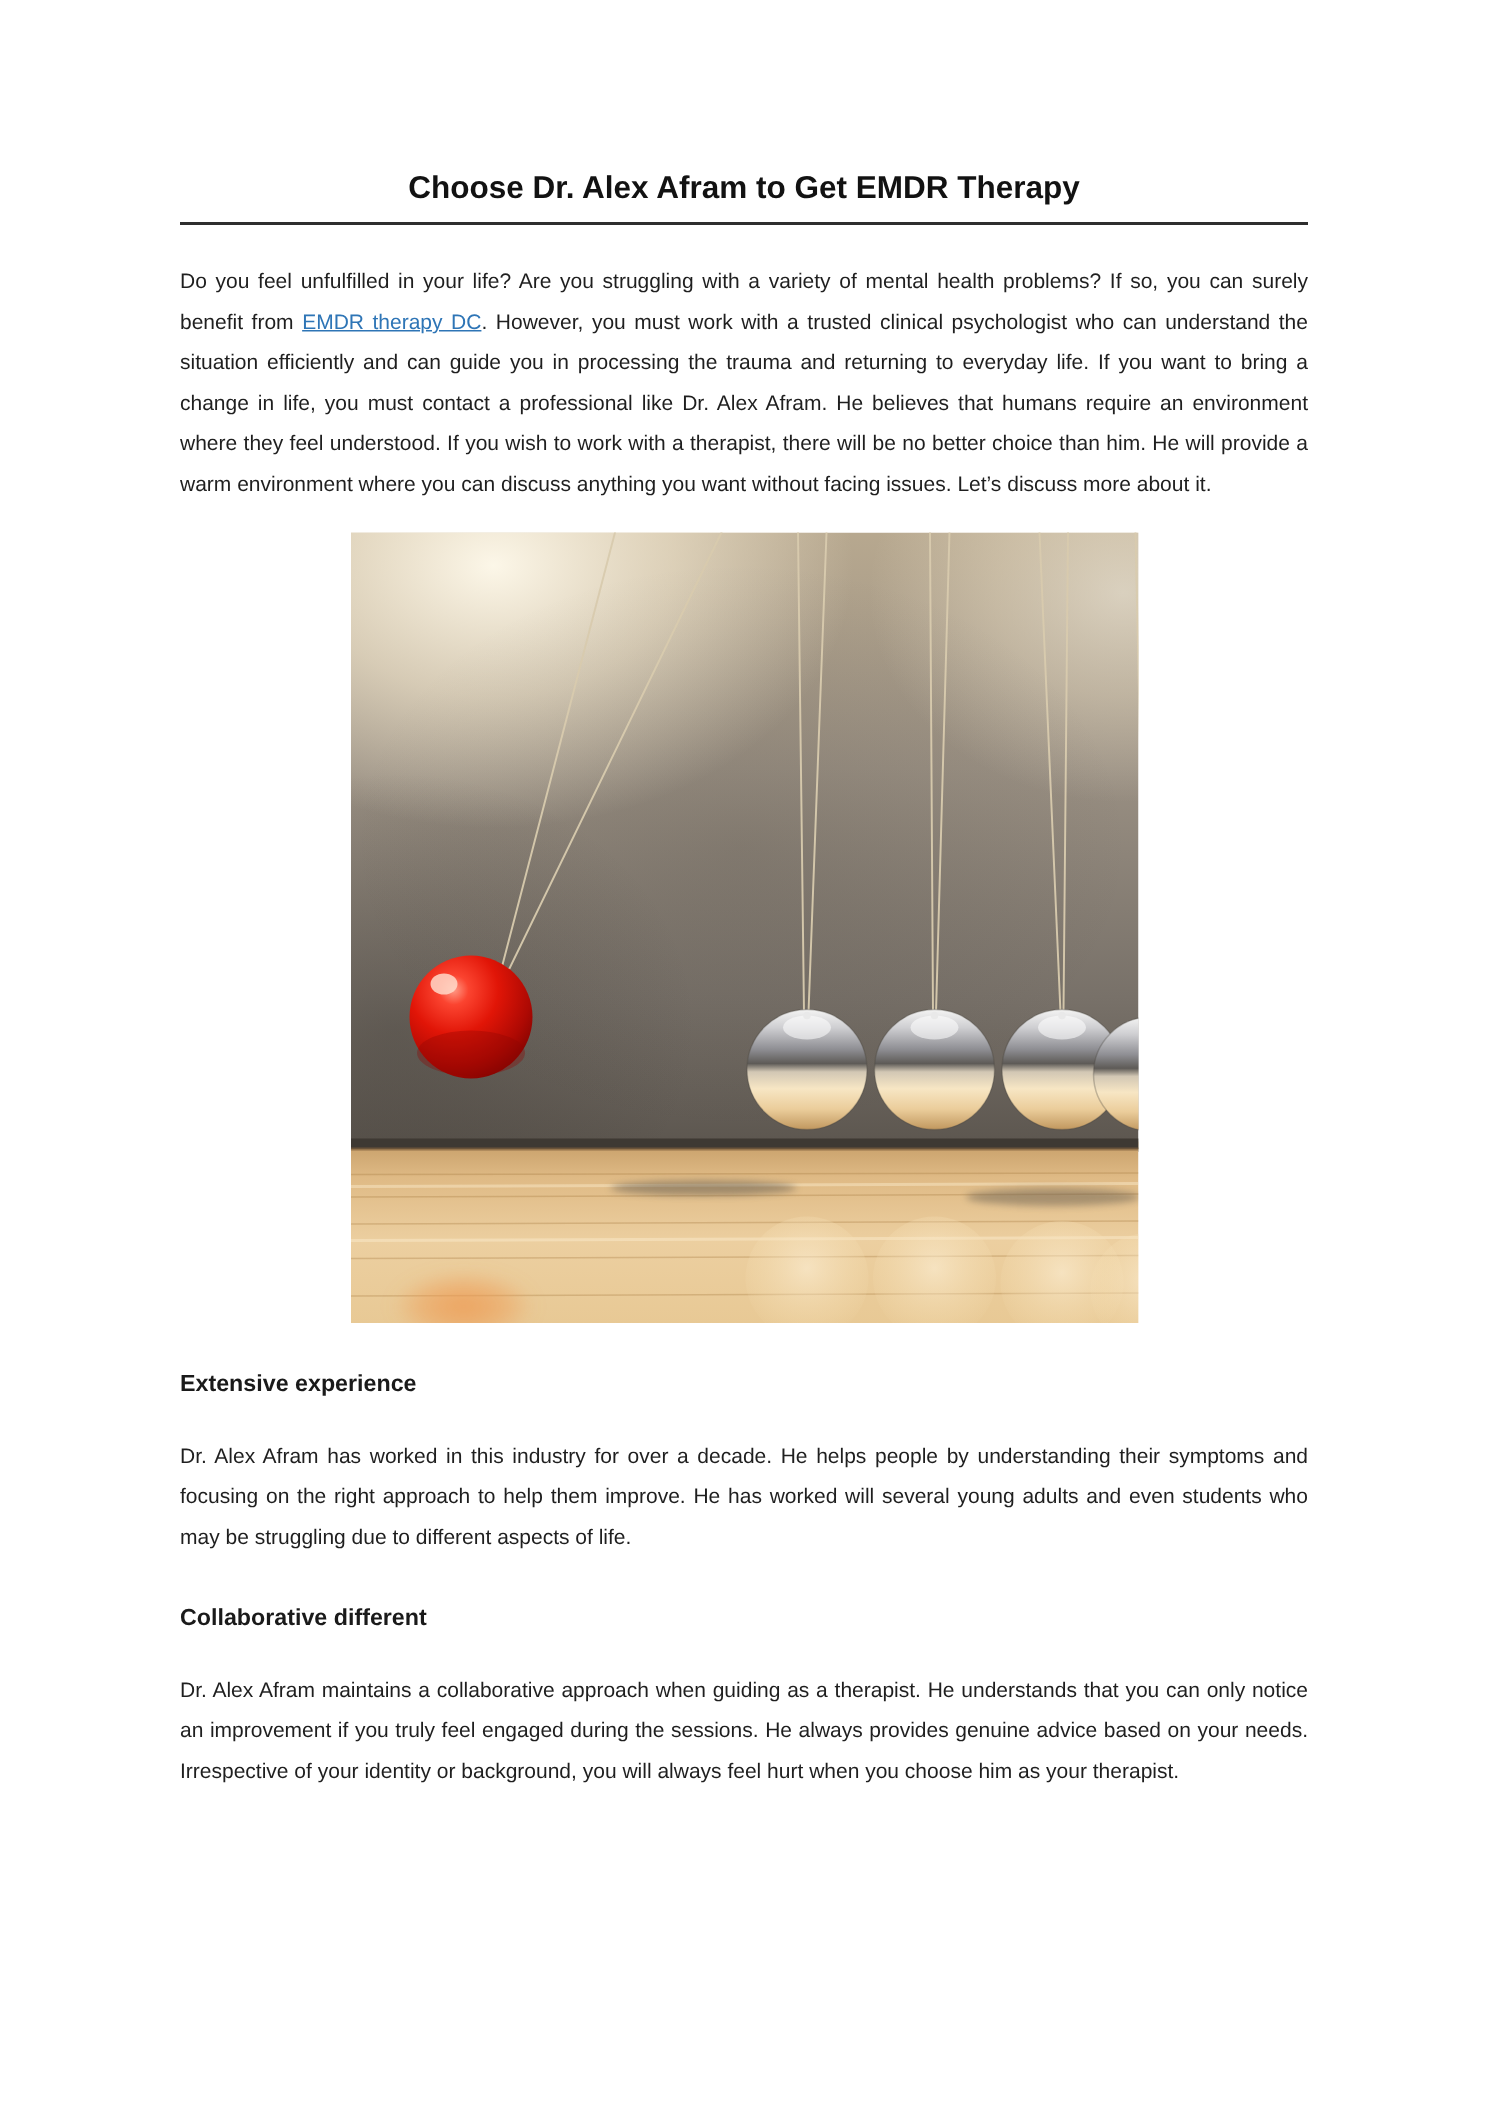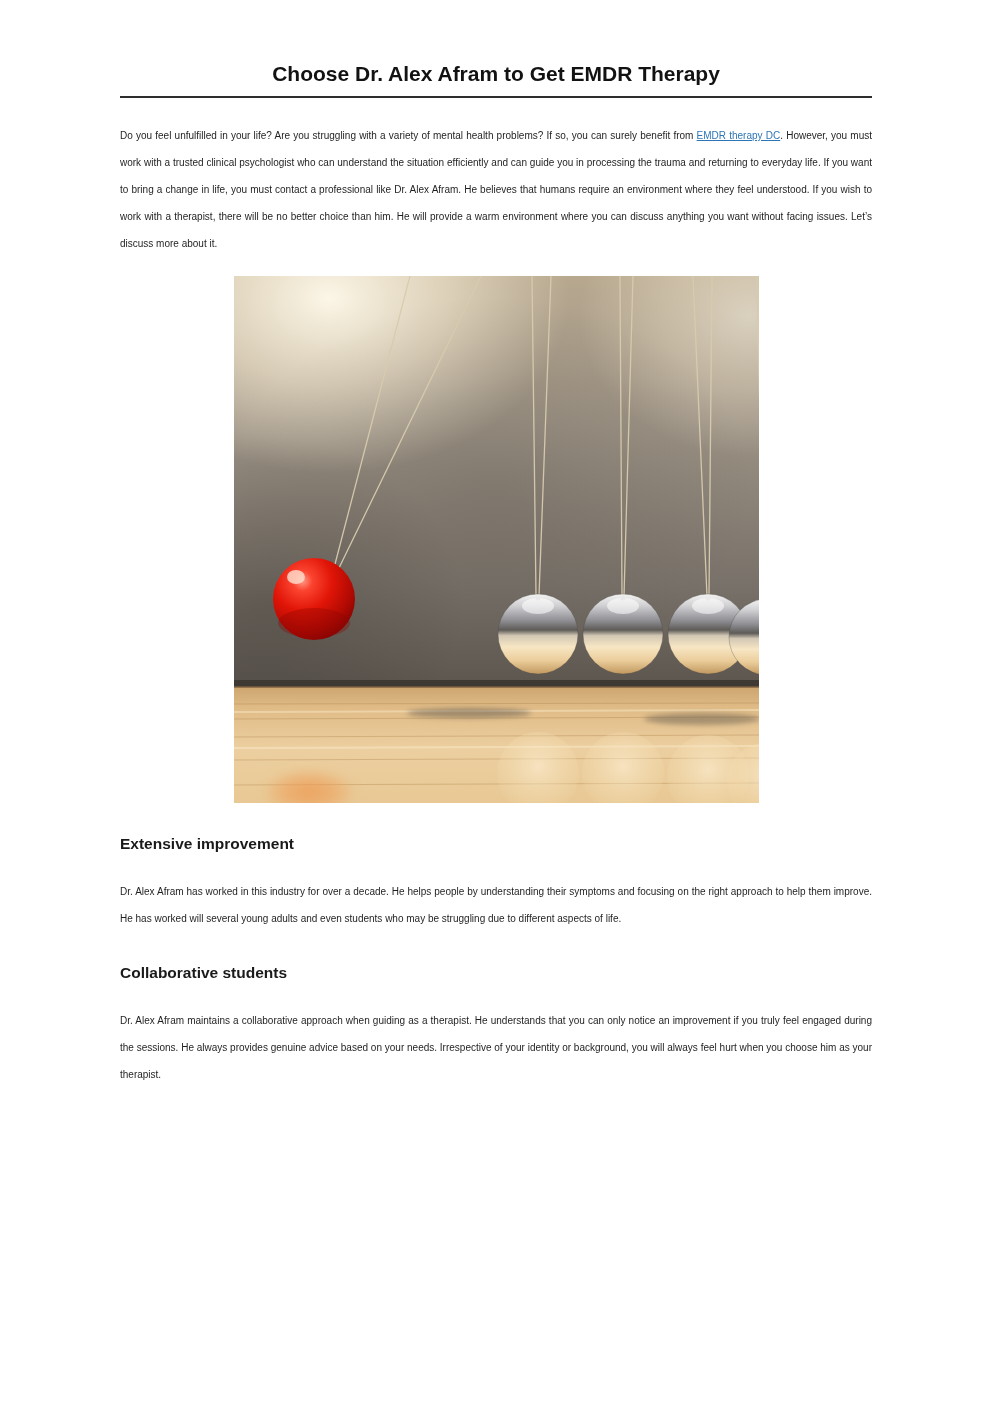--- a/index.html
+++ b/index.html
@@ -10,40 +10,40 @@
   body {
     width: 992px;
     height: 1403px;
     overflow: hidden;
     font-family: "Liberation Sans", sans-serif;
     color: #1f1f1f;
   }
   .page {
     width: 752px;
     margin: 0 auto;
-    padding-top: 60px;
+    padding-top: 112px;
   }
   .doc-title {
     margin: 0;
     font-size: 21px;
     line-height: 28px;
     font-weight: 700;
     text-align: center;
     color: #121212;
     letter-spacing: 0;
   }
   .title-rule {
     border: 0;
     border-top: 2px solid #2e2e2e;
     margin: 8px 0 0 0;
     height: 0;
   }
   .body-p {
     margin: 24px 0 0 0;
-    font-size: 10px;
+    font-size: 14px;
     line-height: 27px;
     text-align: justify;
     color: #1f1f1f;
   }
   .doc-link {
     color: #2E75B6;
     text-decoration: underline;
     cursor: pointer;
   }
   .figure {
@@ -188,19 +188,19 @@
       </g>
 
       <g>
         <circle cx="80" cy="323" r="41" fill="url(#redG)"></circle>
         <ellipse cx="80" cy="347" rx="36" ry="15" fill="#8f0502" opacity="0.35"></ellipse>
         <ellipse cx="62" cy="301" rx="9" ry="7" fill="#ffd9c9" opacity="0.85"></ellipse>
       </g>
     </svg>
   </div>
 
-  <h2 class="sec-h">Extensive improvement</h2>
+  <h2 class="sec-h">Extensive experience</h2>
   <p class="body-p">Dr. Alex Afram has worked in this industry for over a decade. He helps people by understanding their symptoms and focusing on the right approach to help them improve. He has worked will several young adults and even students who may be struggling due to different aspects of life.</p>
 
-  <h2 class="sec-h">Collaborative students</h2>
+  <h2 class="sec-h">Collaborative different</h2>
   <p class="body-p">Dr. Alex Afram maintains a collaborative approach when guiding as a therapist. He understands that you can only notice an improvement if you truly feel engaged during the sessions. He always provides genuine advice based on your needs. Irrespective of your identity or background, you will always feel hurt when you choose him as your therapist.</p>
 
 </div>
 
 </body></html>

